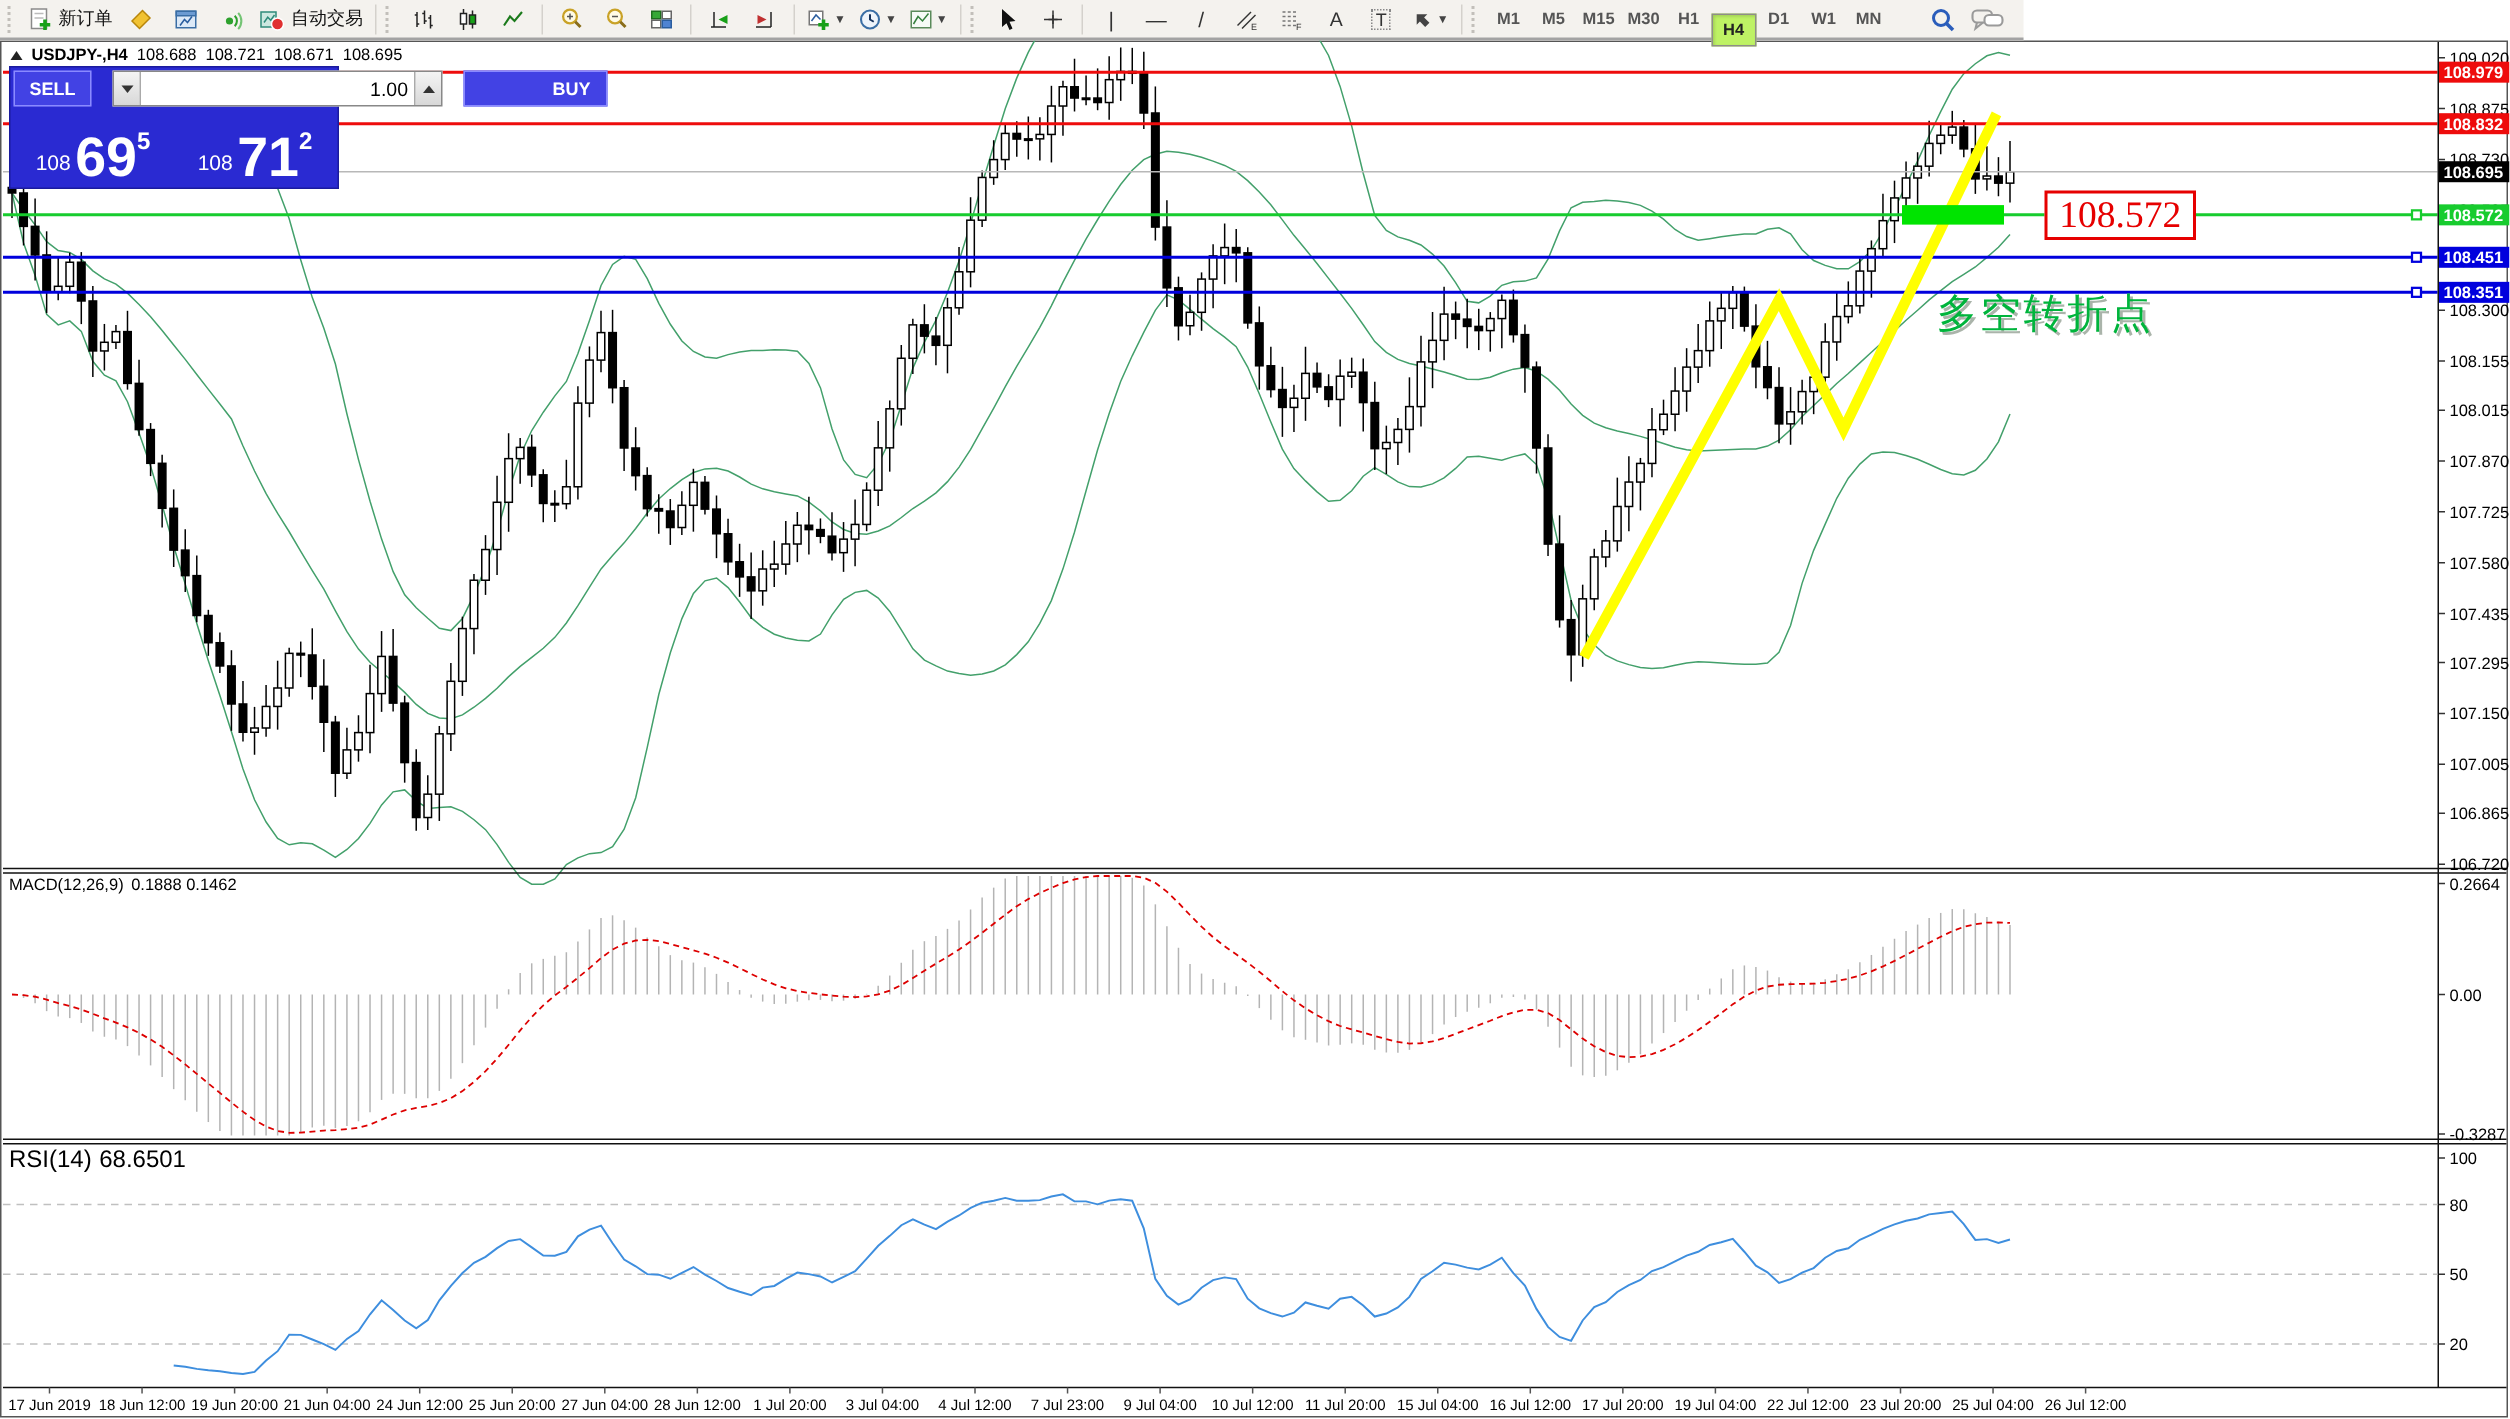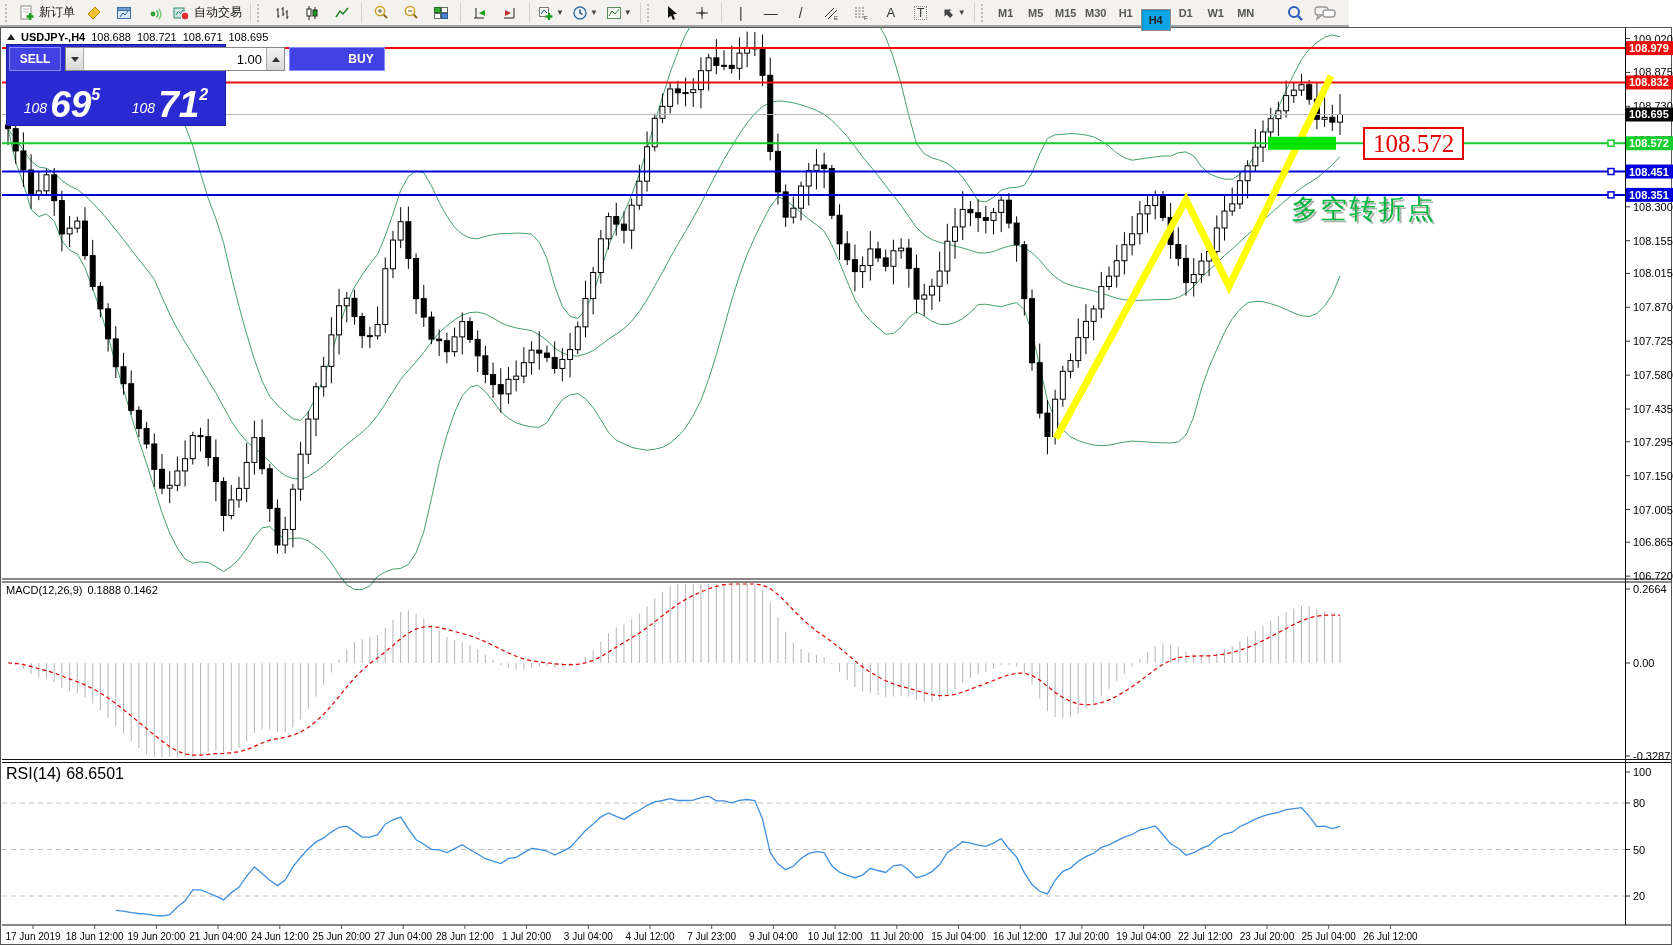--- a/index.html
+++ b/index.html
@@ -7,46 +7,46 @@
   
   #toolbar{position:absolute;top:0;left:0;width:1349px;height:27px;background:#f4f2ee;
     border-bottom:2px solid #a3a3a3;display:flex;align-items:center;padding:0 3px;box-sizing:border-box;z-index:20;}
   .grip{width:3px;height:18px;border-left:2px dotted #c2bfba;margin:0 5px 0 2px;}
   .sep{width:1px;height:20px;background:#d4d1cc;margin:0 4px;}
   .tbtn{height:22px;min-width:22px;display:flex;align-items:center;justify-content:center;
     padding:0 3px;border:1px solid transparent;border-radius:2px;color:#333;}
   .tbtn .lbl{font-size:12px;margin-left:4px;color:#111;}
   .tf{font-size:11px;font-weight:bold;color:#555;width:28px;height:20px;display:flex;
     align-items:center;justify-content:center;border:1px solid transparent;}
-  .tf.active{background:#0ea5e9;border:1px solid #8f8d89;box-shadow:inset 1px 1px 2px rgba(0,0,0,.15);color:#222;margin-top:14px;}
+  .tf.active{background:#bef264;border:1px solid #8f8d89;box-shadow:inset 1px 1px 2px rgba(0,0,0,.15);color:#222;margin-top:14px;}
   .dd{font-size:8px;color:#444;margin-left:2px;}
   #tb-right{margin-left:auto;display:flex;align-items:center;gap:10px;margin-right:10px;}
   .glyph{font-size:14px;color:#333;line-height:1;}
   
   #window{position:absolute;top:27px;left:0;width:1672px;height:918px;border:1px solid #555;
     box-sizing:border-box;background:#fff;z-index:1;pointer-events:none;}
   #chart-svg{position:absolute;top:0;left:0;z-index:2;}
   #title-row{position:absolute;top:31px;left:7px;z-index:6;font-size:11px;color:#000;display:flex;align-items:center;gap:6px;}
   .tri-up{width:0;height:0;border-left:4px solid transparent;border-right:4px solid transparent;border-bottom:6px solid #222;}
   
   #trade-panel{position:absolute;top:44px;left:6px;width:220px;z-index:7;background:#2a2ad2;
     border:1px solid #1b1b9e;padding:2px;box-sizing:border-box;}
-  .tp-row1{display:flex;height:24px;gap:4px;}
+  .tp-row1{display:flex;height:24px;gap:14px;}
   .tp-btn{flex:0 0 50px;background:#4242e4;border:1px solid #8a8aff;color:#fff;font-size:12px;
     font-weight:bold;display:flex;align-items:center;justify-content:center;}
   .tp-btn.buy{flex:0 0 46px;padding-left:48px;}
   .tp-spin{flex:1;display:flex;background:#fff;border:1px solid #888;}
   .tp-spin-btn{width:17px;background:linear-gradient(#f4f4f4,#d8d8d8);border-right:1px solid #aaa;
     display:flex;align-items:center;justify-content:center;}
   .tp-spin-btn:last-child{border-left:1px solid #aaa;border-right:none;}
   .arr-down{width:0;height:0;border-left:4px solid transparent;border-right:4px solid transparent;border-top:5px solid #333;}
   .arr-up{width:0;height:0;border-left:4px solid transparent;border-right:4px solid transparent;border-bottom:5px solid #333;}
   .tp-vol{flex:1;border:none;outline:none;text-align:right;font-size:13px;padding-right:4px;
     font-family:"Liberation Sans",sans-serif;min-width:0;}
-  .tp-row2{display:flex;gap:2px;margin-top:2px;height:50px;font-style:italic;}
+  .tp-row2{display:flex;gap:2px;margin-top:2px;height:50px;}
   .tp-price{flex:1;display:flex;align-items:flex-end;justify-content:center;color:#fff;padding-bottom:3px;}
   .tp-small{font-size:14px;margin-right:3px;margin-bottom:4px;}
   .tp-big{font-size:37px;font-weight:bold;line-height:.85;}
   .tp-sup{font-size:16px;font-weight:bold;margin-bottom:16px;}
   
   #price-callout{position:absolute;top:127px;left:1363px;width:97px;height:29px;z-index:8;
     border:2px solid #e60000;color:#e60000;background:#fff;font-family:"Liberation Serif","DejaVu Serif",serif;
     font-size:25px;display:flex;align-items:center;justify-content:center;}
   #cn-note{position:absolute;top:191px;left:1291px;z-index:8;font-size:27px;font-weight:normal;
     color:#00b43c;letter-spacing:2px;text-shadow:2px 2px 0 #aab4aa;}

